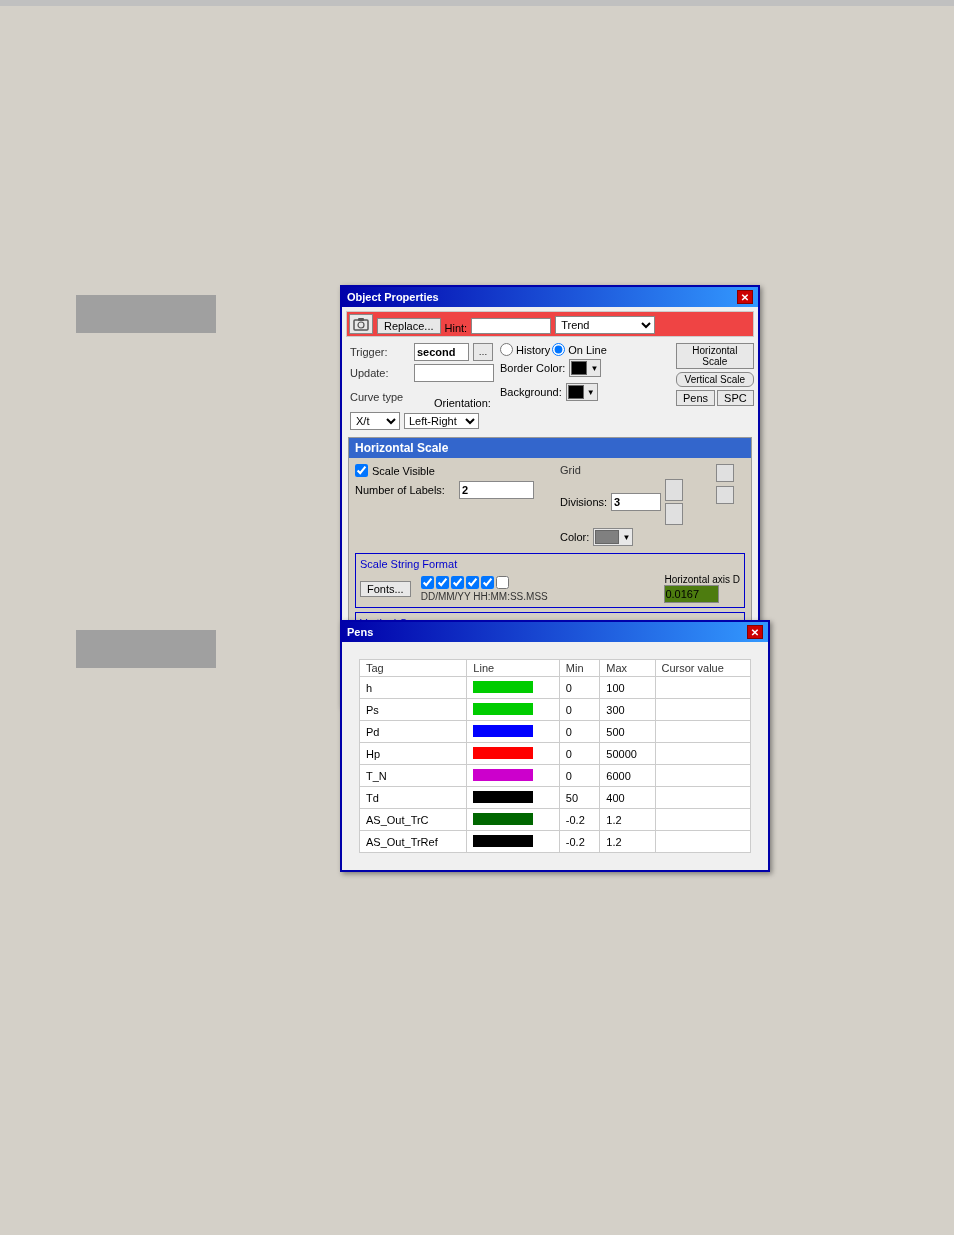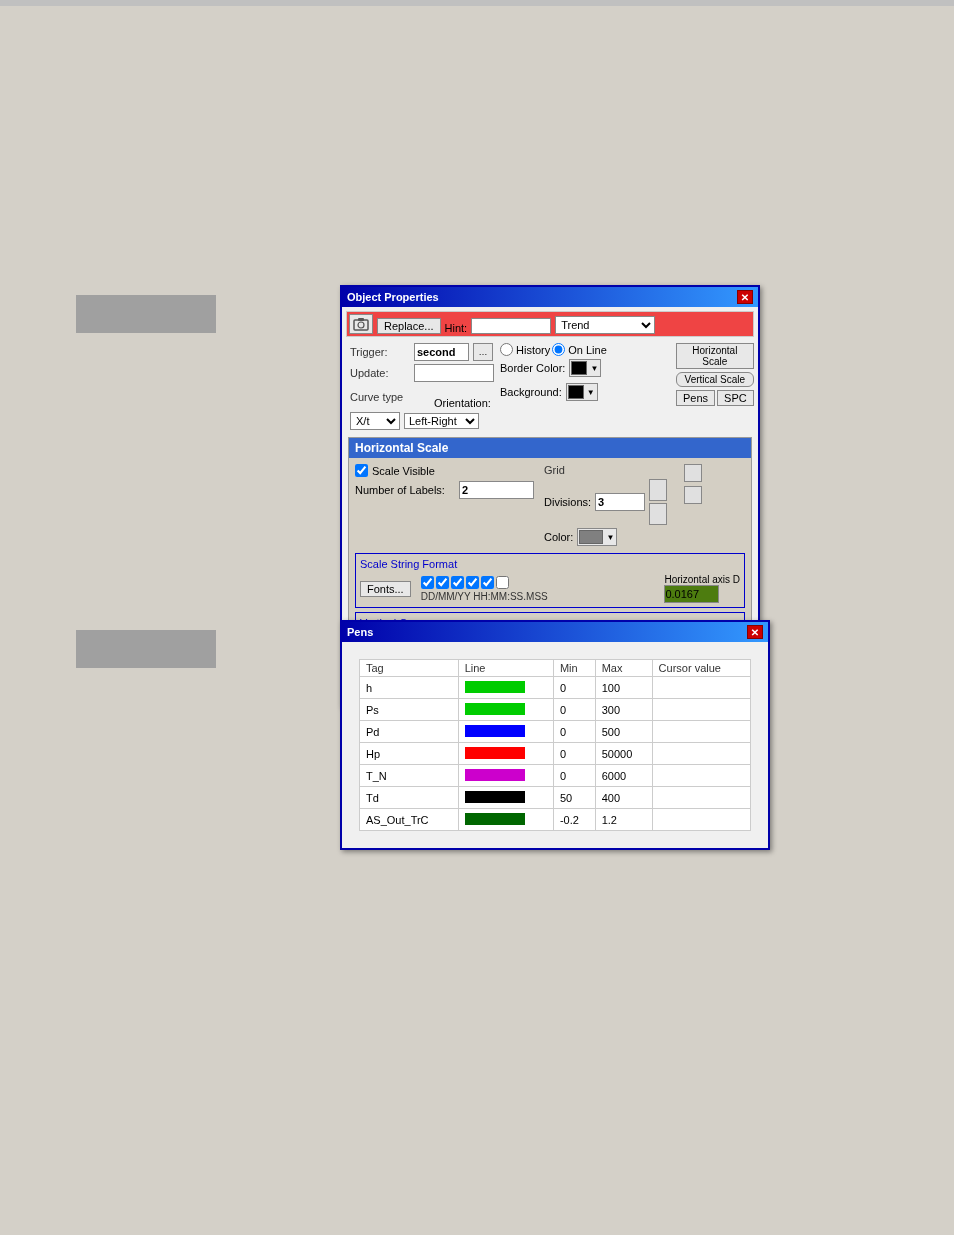--- a/index.html
+++ b/index.html
@@ -406,21 +406,21 @@
         <div style="display:flex; gap:2px;">
           <button class="btn">Pens</button>
           <button class="btn">SPC</button>
         </div>
       </div>
     </div>
 
     <div class="horiz-scale-section">
       <div class="horiz-scale-title">Horizontal Scale</div>
       <div class="horiz-scale-body">
-        <div style="display:flex; gap:10px;">
+        <div style="display:flex; gap:26px;">
           <div style="flex:1;">
             <div style="margin-bottom:4px;">
               <label class="checkbox-label">
                 <input type="checkbox" checked="" style="">
                 <span>Scale Visible</span>
               </label>
             </div>
             <div class="field-row">
               <span style="min-width:100px;">Number of Labels:</span>
               <input class="small-input" type="text" value="2" style="width: 75px;">
@@ -562,16 +562,23 @@
             <td>400</td>
             <td></td>
           </tr>
           <tr>
             <td>AS_Out_TrC</td>
             <td><span class="line-swatch" style="background: rgb(0, 102, 0);"></span></td>
             <td>-0.2</td>
             <td>1.2</td>
             <td></td>
           </tr>
+          <tr>
+            <td>AS_Out_TrRef</td>
+            <td><span class="line-swatch" style="background: rgb(0, 0, 0);"></span></td>
+            <td>-0.2</td>
+            <td>1.2</td>
+            <td></td>
+          </tr>
         </tbody>
     </table>
   </div>
 </div>
 
 </body></html>

